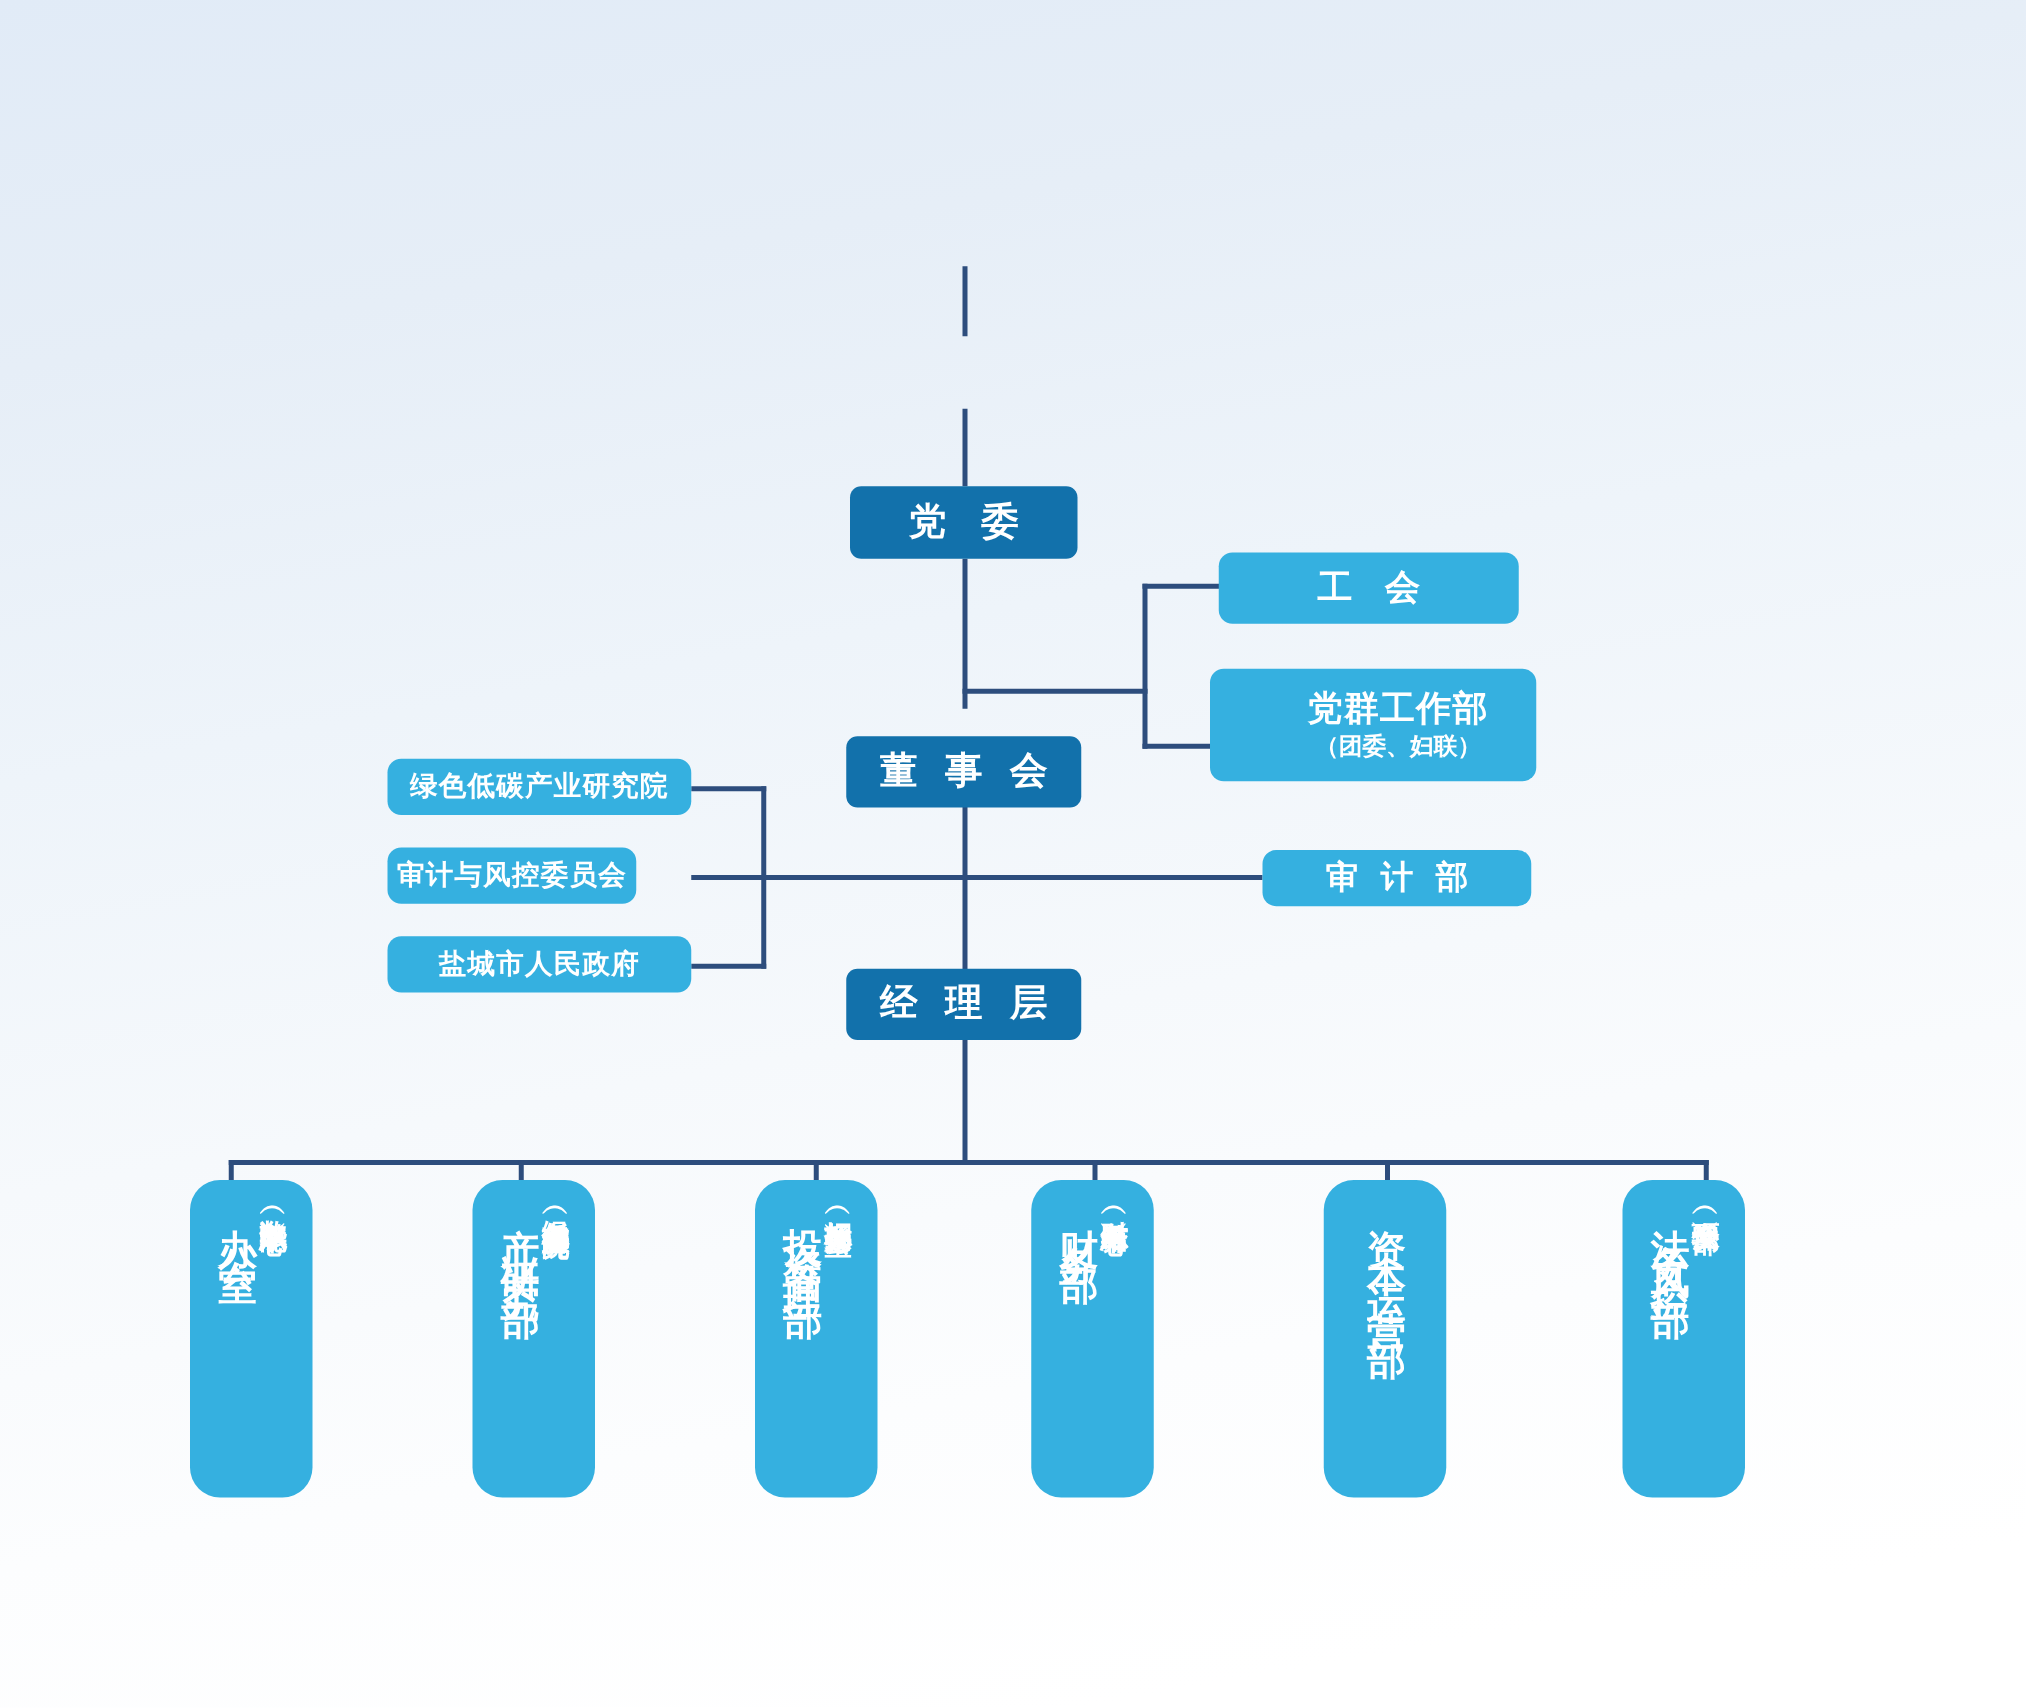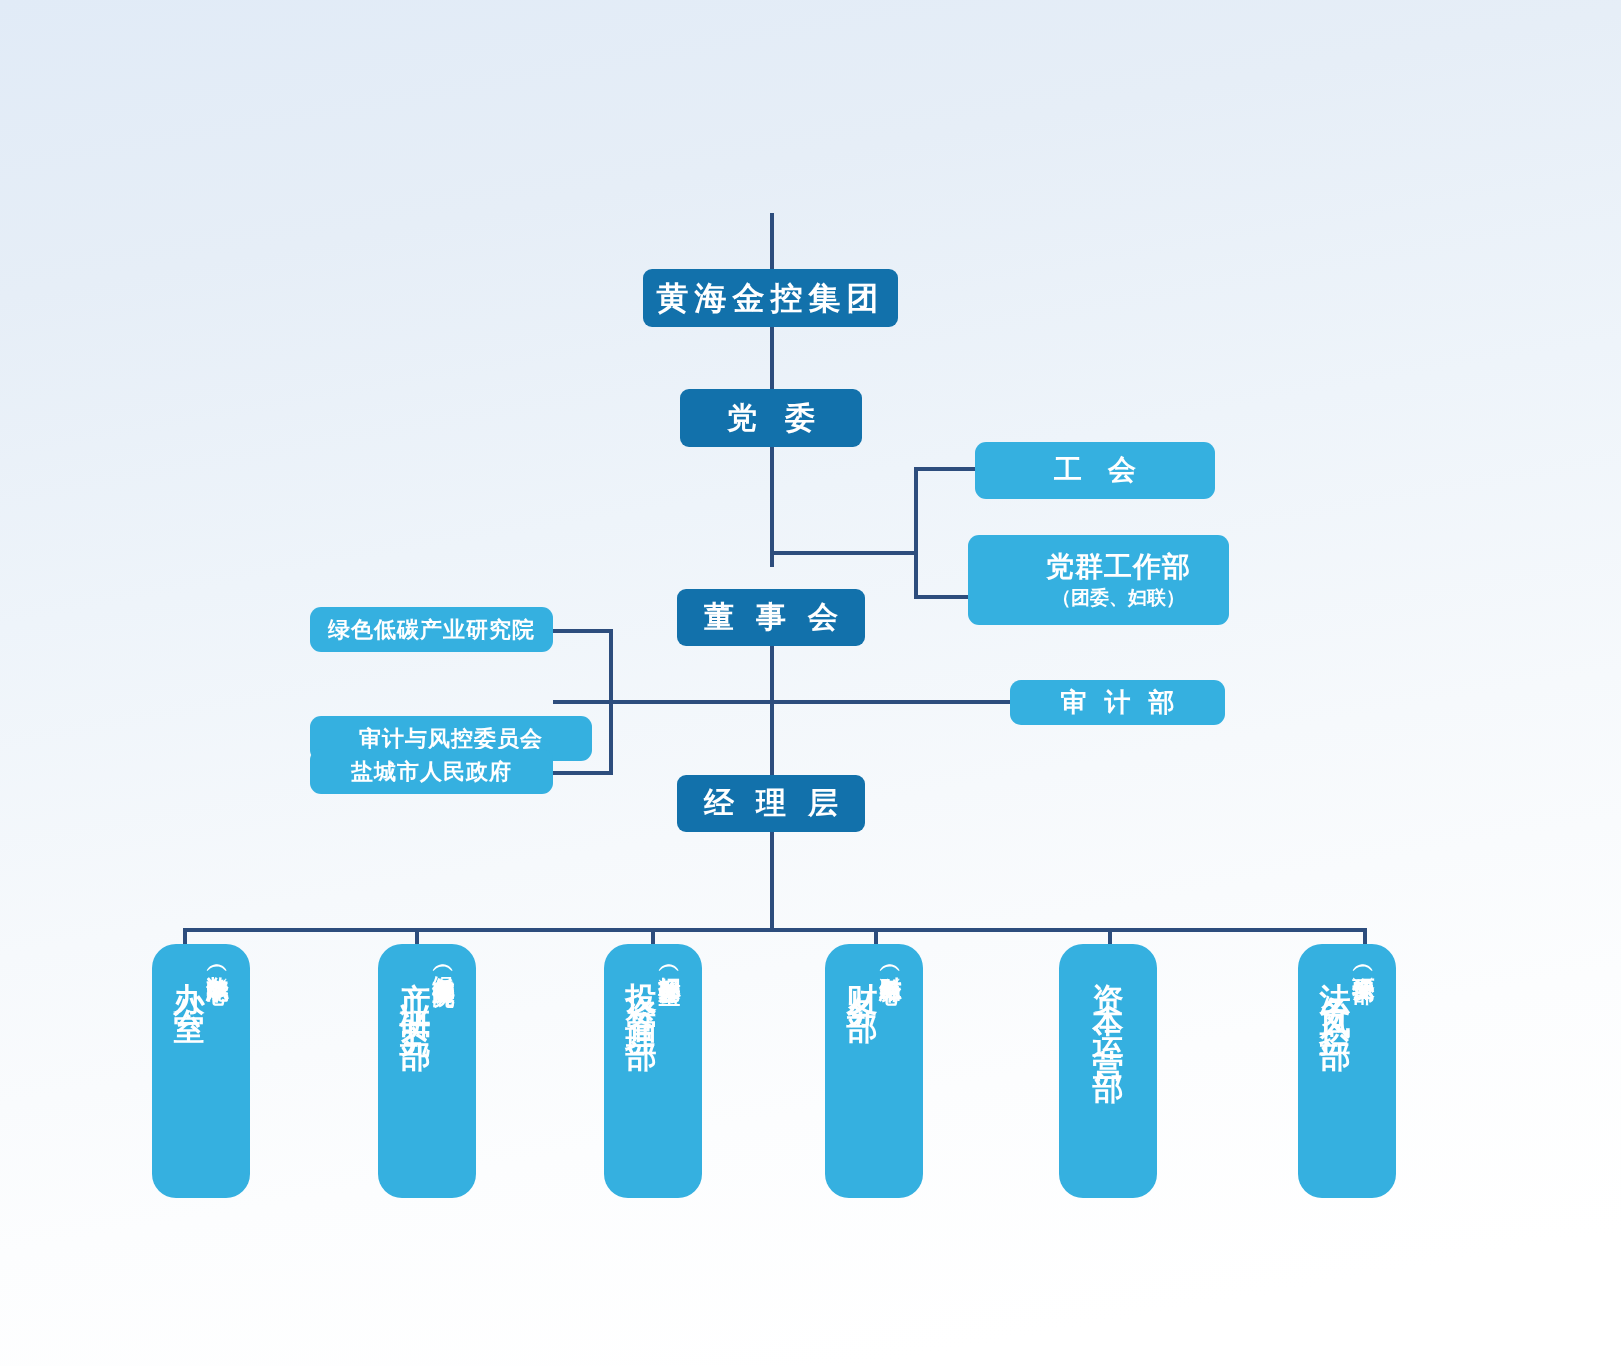--- a/index.html
+++ b/index.html
@@ -125,23 +125,20 @@
   <div class="line v" style="left:770px; top:832px; height:98px;"></div>
   <div class="line h" style="left:183px; top:928px; width:1184px;"></div>
   <div class="line v" style="left:183px; top:928px; height:20px;"></div>
   <div class="line v" style="left:415px; top:928px; height:20px;"></div>
   <div class="line v" style="left:651px; top:928px; height:20px;"></div>
   <div class="line v" style="left:874px; top:928px; height:20px;"></div>
   <div class="line v" style="left:1108px; top:928px; height:20px;"></div>
   <div class="line v" style="left:1363px; top:928px; height:20px;"></div>
 
 
-  <div class="node dark t-group" style="left:643px; top:269px; width:255px; height:58px;">
-    <span>黄海金控集团</span>
-  </div>
 
   <div class="node dark t-wide" style="left:680px; top:389px; width:182px; height:58px;">
     <span>党委</span>
   </div>
 
   <div class="node dark t-wide2" style="left:677px; top:589px; width:188px; height:57px;">
     <span>董事会</span>
   </div>
 
   <div class="node dark t-wide2" style="left:677px; top:775px; width:188px; height:57px;">
@@ -160,21 +157,21 @@
   </div>
 
   <div class="node light t-audit" style="left:1010px; top:680px; width:215px; height:45px;">
     <span>审计部</span>
   </div>
 
   <div class="node light t-cmte" style="left:310px; top:607px; width:243px; height:45px;">
     <span>绿色低碳产业研究院</span>
   </div>
 
-  <div class="node light t-cmte" style="left:310px; top:716px; width:282px; height:45px;">
+  <div class="node light t-cmte" style="left:310px; top:678px; width:199px; height:45px;">
     <span>审计与风控委员会</span>
   </div>
 
   <div class="node light t-cmte" style="left:310px; top:749px; width:243px; height:45px;">
     <span>盐城市人民政府</span>
   </div>
 
   <div class="dept" style="left:152px; top:944px; width:98px; height:254px;">
     <span class="vsub">（数字赋能中心）</span>
     <span class="vmain">办公室</span>

